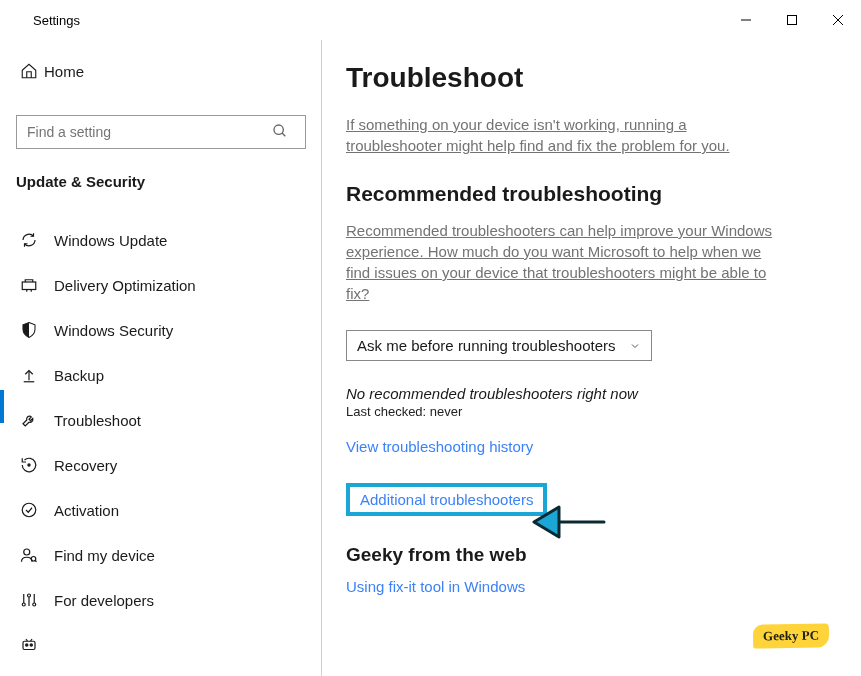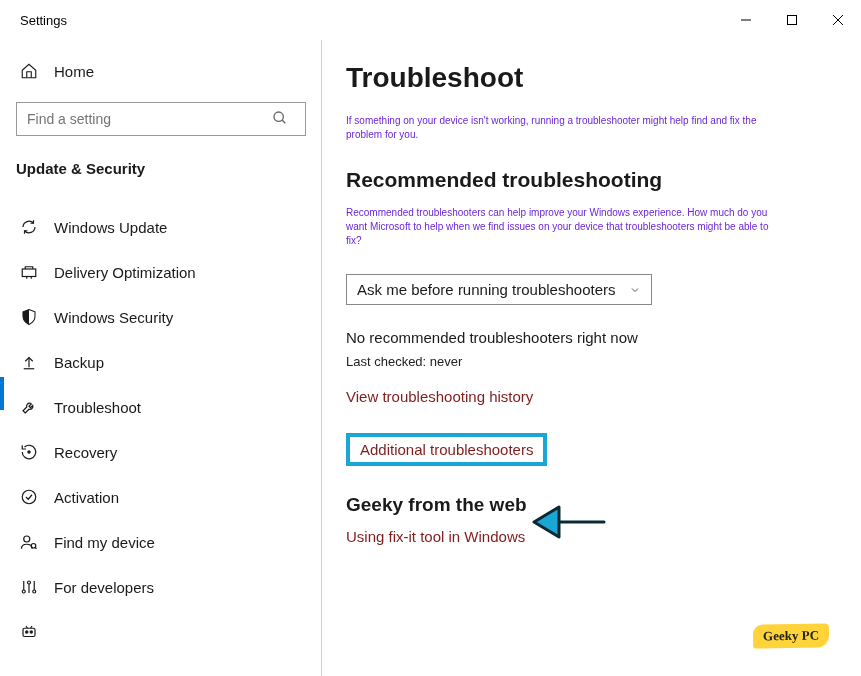--- a/index.html
+++ b/index.html
@@ -1,44 +1,44 @@
 <!DOCTYPE html>
 <html><head>
 <meta charset="utf-8">
 <style>
 * { box-sizing: border-box; margin: 0; padding: 0; }
 body { font-family: "Segoe UI", -apple-system, sans-serif; font-size: 14px; color: #1a1a1a; background: #fff; width: 861px; height: 676px; overflow: hidden; position: relative; }
-.titlebar { height: 40px; display: flex; align-items: center; padding-left: 20px; }
+.titlebar { height: 40px; display: flex; align-items: center; padding-left: 33px; }
 .titlebar-title { font-size: 13px; color: #000; }
 .titlebar-controls { margin-left: auto; display: flex; }
 .titlebar-btn { width: 46px; height: 40px; display: flex; align-items: center; justify-content: center; font-size: 12px; cursor: pointer; }
 .content-wrap { display: flex; height: calc(100% - 40px); }
 .sidebar { width: 322px; padding: 12px 0 0 16px; position: relative; }
-.home-row { display: flex; align-items: center; gap: 16px; padding: 10px 4px; cursor: pointer; }
+.home-row { display: flex; align-items: center; gap: 6px; padding: 10px 4px; cursor: pointer; }
 .home-row .icon { width: 18px; display:flex; justify-content:center; }
 .home-label { font-size: 15px; }
-.search-wrap { margin: 12px 0 18px 0; padding-right: 16px; }
+.search-wrap { margin: 25px 0 18px 0; padding-right: 16px; }
 .search-input { width: 100%; height: 34px; border: 1px solid #999; padding: 0 36px 0 10px; font-size: 14px; color: #666; background: transparent; }
 .search-wrap { position: relative; }
 .search-icon { position: absolute; right: 34px; top: 8px; color: #666; }
 .section-heading { font-size: 15px; font-weight: 600; padding: 6px 4px 14px 0; }
 .nav-item { display: flex; align-items: flex-end; gap: 16px; height: 45px; padding-left: 4px; cursor: pointer; position: relative; }
 .nav-item .icon { width: 18px; display:flex; justify-content:center; color:#1a1a1a; }
 .nav-item.selected::before { content: ""; position: absolute; left: -16px; top: 6px; bottom: 6px; width: 4px; background: #0078d4; }
 .nav-label { font-size: 15px; }
 .divider { position: absolute; right: 0; top: 0; bottom: 0; width: 1px; background: #d0d0d0; }
 .main { flex: 1; padding: 22px 28px 0 24px; overflow-y: auto; }
 .page-title { font-size: 28px; font-weight: 600; margin-bottom: 20px; }
-.body-text { font-size: 10px; color: #6d28d9; line-height: 1.4; margin-bottom: 26px; max-width: 440px; }
+.body-text { font-size: 15px; color: #737373; line-height: 1.4; margin-bottom: 26px; max-width: 440px; text-decoration: underline; }
 .subhead { font-size: 21px; font-weight: 600; margin-bottom: 14px; }
 .dropdown { display: inline-flex; align-items: center; gap: 14px; border: 1px solid #888; padding: 6px 10px; min-width: 290px; font-size: 15px; cursor: pointer; margin-bottom: 24px; }
 .dropdown .chev { margin-left: auto; color:#555; }
-.no-rec { font-size: 15px; margin-bottom: 8px; }
+.no-rec { font-size: 15px; margin-bottom: 2px; font-style: italic; }
 .last-checked { font-size: 13px; color: #222; margin-bottom: 19px; }
-.link { color: #7f1d1d; font-size: 15px; cursor: pointer; display: inline-block; margin-bottom: 28px; }
+.link { color: #3b82f6; font-size: 15px; cursor: pointer; display: inline-block; margin-bottom: 28px; }
 .link-box { display: inline-block; border: 4px solid #1aa7d6; padding: 4px 10px; margin-bottom: 28px; }
 .link-box .link { margin-bottom: 0; }
 .subhead-sm { font-size: 19px; font-weight: 600; margin-bottom: 12px; }
 .arrow-annot { position: absolute; left: 529px; top: 497px; pointer-events: none; }
 .watermark { position: absolute; right: 32px; bottom: 28px; background: #ffd43b; border-radius: 10px 4px 12px 3px; padding: 4px 10px; font-family: "Segoe Script", cursive; font-size: 13px; font-weight: 600; color: #221; transform: rotate(-1deg); }
 svg { display:block; }
 </style>
 </head>
 <body>
 

